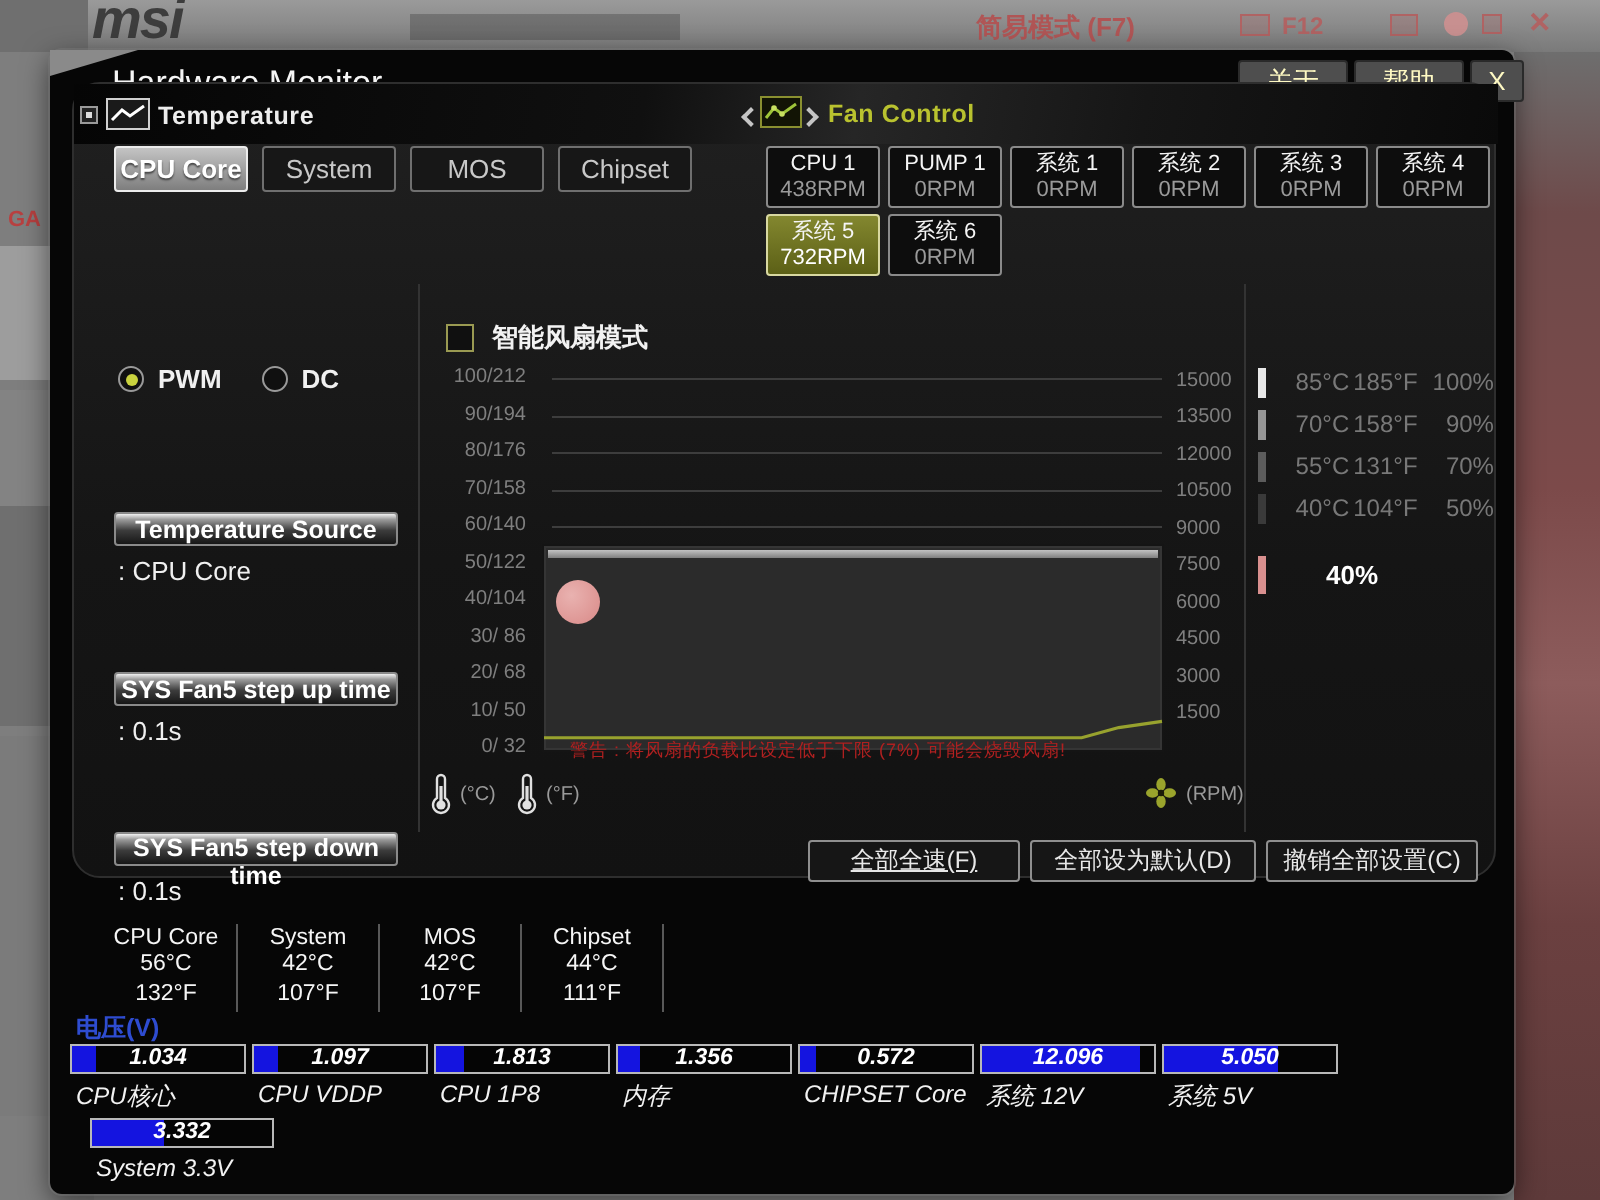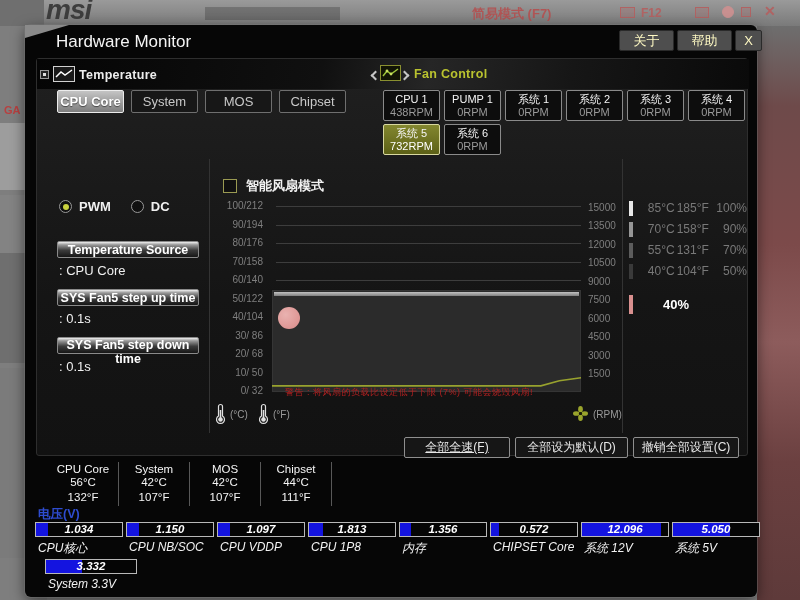--- a/index.html
+++ b/index.html
@@ -5,21 +5,21 @@
   html,body{margin:0;padding:0;background:#555;}
   .screen{position:relative;width:800px;height:600px;overflow:hidden;background:#858585;
     font-family:"Liberation Sans",sans-serif;-webkit-font-smoothing:antialiased;}
   .screen *{position:absolute;box-sizing:border-box;}
 
   
   .bg-top{left:0;top:0;width:800px;height:26px;background:linear-gradient(#9a9a9a,#7a7a7a);}
   .bg-top-dark{left:0;top:0;width:44px;height:26px;background:#6f6f6f;}
   .msi-logo{left:46px;top:-6px;font-size:28px;font-style:italic;font-weight:bold;color:#3d3d3d;letter-spacing:-1px;}
   .logo-blur{left:205px;top:7px;width:135px;height:13px;background:rgba(45,45,45,.3);}
-  .mode-label{left:472px;top:5px;color:#b05555;font-size:13px;font-weight:bold;}
+  .mode-label{left:488px;top:5px;color:#b05555;font-size:13px;font-weight:bold;}
   .bg-ico{top:7px;border:1px solid #b06363;background:rgba(176,99,99,.25);}
   .bg-ico.cam{left:620px;width:15px;height:11px;}
   .bg-ico.win{left:695px;width:14px;height:11px;}
   .bg-ico.person{left:722px;width:12px;height:12px;top:6px;border-radius:50%;background:#c89090;border-color:#c89090;}
   .bg-ico.gearish{left:741px;width:10px;height:10px;}
   .f12{left:641px;top:6px;color:#b06363;font-size:12px;font-weight:bold;}
   .bg-close{left:764px;top:3px;color:#b06363;font-size:14px;font-weight:bold;}
 
   .bg-left{left:0;top:26px;width:47px;height:574px;background:#7e7e7e;}
   .ga{left:4px;top:78px;color:#b84040;font-weight:bold;font-size:11px;}
@@ -38,21 +38,21 @@
   .corner-cut{left:0;top:0;width:0;height:0;border-left:44px solid #8a8a8a;border-bottom:13px solid transparent;}
   .titlebar{left:16px;top:0;width:732px;height:32px;}
   .title{left:15px;top:7px;font-size:17px;color:#f5f5f5;}
   .tbtn{position:absolute;top:5px;height:21px;background:#4e4e4e;border:1px solid #2a2a2a;border-radius:2px;
     color:#fef9c3;font-size:13px;font-family:inherit;padding:0;text-align:center;}
   .tbtn.b1{left:578px;width:55px;}
   .tbtn.b2{left:636px;width:55px;}
   .tbtn.b3{left:694px;width:27px;}
 
   
-  .panel{left:11px;top:33px;width:712px;height:398px;border:1px solid #2e2e2e;border-radius:3px;
+  .panel{left:11px;top:16px;width:712px;height:398px;border:1px solid #2e2e2e;border-radius:14px;
     background:linear-gradient(180deg,#202020,#151515 60%,#121212);}
   .sec-head{left:0;top:0;width:712px;height:30px;
     background:linear-gradient(100deg,#050505 0%,#101010 40%,#262626 55%,#161616 75%,#0a0a0a 100%);}
   .expand{left:3px;top:11px;width:9px;height:9px;border:1px solid #9a9a9a;background:#222;}
   .expand::after{content:"";position:absolute;left:2px;top:2px;width:3px;height:3px;background:#ddd;}
   .ticon{left:16px;top:7px;}
   .sec-label{font-size:12.5px;font-weight:bold;color:#ededed;letter-spacing:.3px;white-space:nowrap;}
   .temp-label{left:42px;top:9px;}
   .fan-label{left:377px;top:8px;color:#b9c22f;}
   .chev{top:13px;width:7px;height:7px;border-left:2px solid #c5c5c5;border-bottom:2px solid #c5c5c5;}
@@ -77,21 +77,21 @@
   .vdiv{width:1px;background:#333;top:100px;height:274px;}
   .vdiv.d1{left:172px;} .vdiv.d2{left:585px;}
 
   .modes{left:22px;top:140px;display:flex;gap:20px;align-items:center;}
   .mode{position:static;display:flex;align-items:center;gap:7px;}
   .radio{position:relative;width:13px;height:13px;border-radius:50%;background:#101010;border:1px solid #999;}
   .radio.selected::after{content:"";position:absolute;left:2.5px;top:2.5px;right:2.5px;bottom:2.5px;border-radius:50%;background:#c9d23e;}
   .mlabel{position:static;font-size:13px;font-weight:bold;color:#f0f0f0;}
 
   .fields{left:20px;top:182px;display:flex;flex-direction:column;gap:11px;width:150px;}
-  .fieldgrp{position:static;}
+  .fieldgrp{position:static;margin-top:32px;}
   .fieldbtn{position:static;display:block;width:142px;height:17px;border:1px solid #8a8a8a;border-radius:2px;
     background:linear-gradient(#f0f0f0,#9c9c9c 18%,#3c3c3c 55%,#161616);color:#fff;font-size:12.5px;font-weight:bold;
     font-family:inherit;padding:0;line-height:14px;}
   .fieldval{position:static;font-size:13px;color:#f0f0f0;margin-top:5px;padding-left:2px;}
 
   .smart{left:186px;top:118px;display:flex;align-items:center;gap:9px;}
   .cbox{position:static;width:14px;height:14px;border:1px solid #9a9a52;background:#101010;}
   .clabel{position:static;font-size:13px;font-weight:bold;color:#f2f2f2;}
 
   .tticks{left:150px;top:141px;width:76px;height:197px;display:flex;flex-direction:column;justify-content:space-between;}
@@ -455,27 +455,20 @@
     <div class="vrow r1">
 
         <div class="vitem">
           <div class="vbar">
             <div class="vfill" style="width: 14%;"></div>
             <span class="vval">1.034</span>
           </div>
           <span class="vlabel">CPU核心</span>
         </div>
 
-        <div class="vitem">
-          <div class="vbar">
-            <div class="vfill" style="width: 14%;"></div>
-            <span class="vval">1.150</span>
-          </div>
-          <span class="vlabel">CPU NB/SOC</span>
-        </div>
 
         <div class="vitem">
           <div class="vbar">
             <div class="vfill" style="width: 14%;"></div>
             <span class="vval">1.097</span>
           </div>
           <span class="vlabel">CPU VDDP</span>
         </div>
 
         <div class="vitem">

